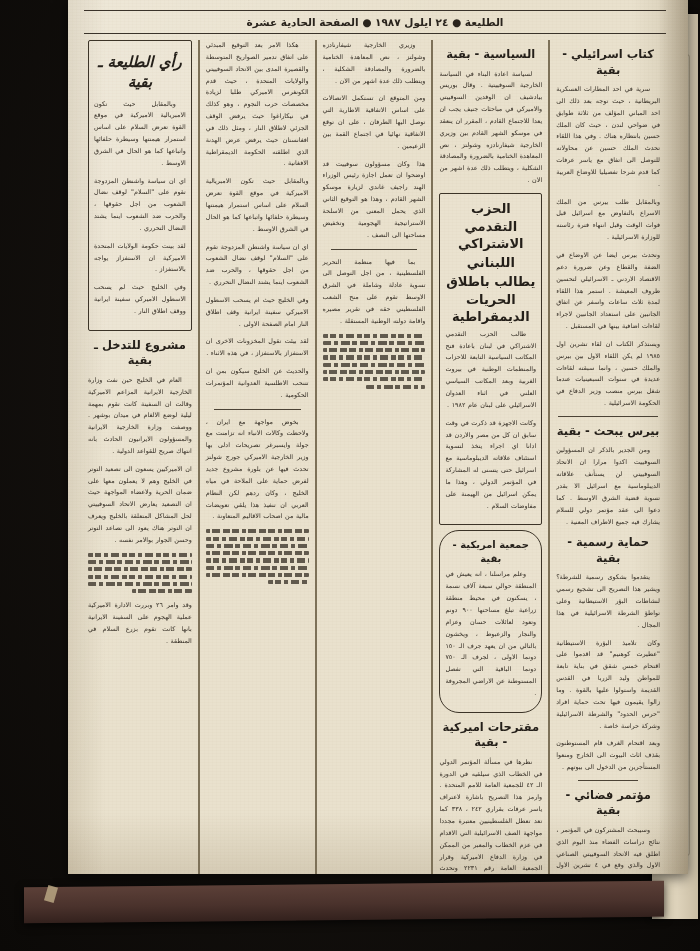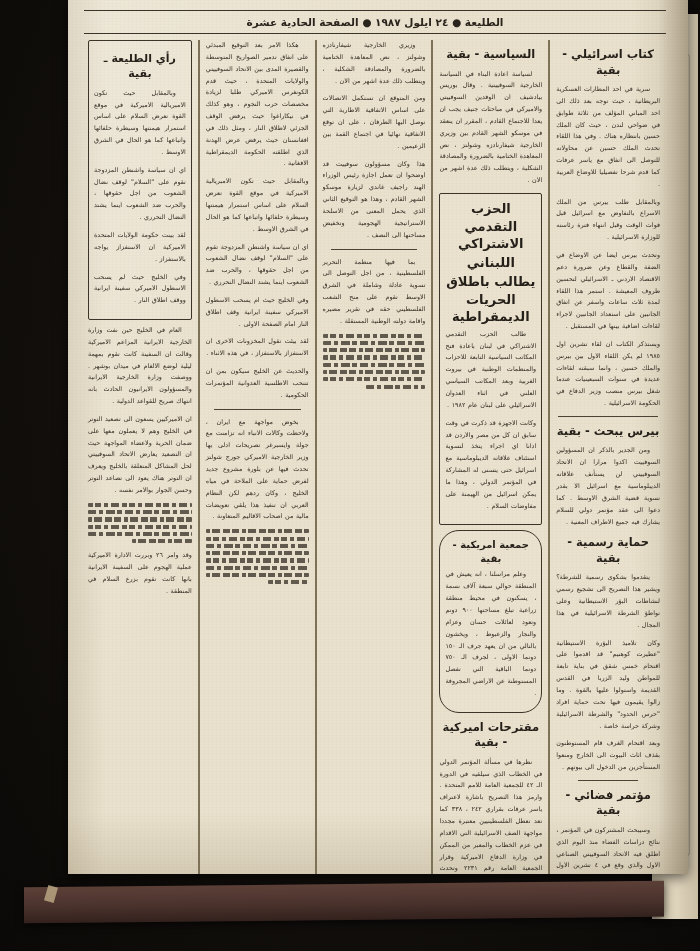--- a/index.html
+++ b/index.html
@@ -91,21 +91,21 @@
     border:1.4px solid #3c3428;border-radius:2px;
     padding:4px 5px 6px;margin-bottom:5px;background:rgba(255,255,255,.05);
   }
   .boxed-round{border-radius:20px;}
 
   
   .hl{
     text-align:center;font-weight:bold;color:#241f19;
     margin:7px 0 6px;line-height:1.35;
   }
-  .hl-xl{font-size:11px;}
+  .hl-xl{font-size:15px;font-style:italic;}
   .hl-l {font-size:11.5px;}
   .hl-m {font-size:10px;}
   .hl-s {font-size:13px;}
 
   .hl-rule{border-top:1px solid #4b4336;margin:6px 2px 5px;}
 
   
   .body-lines{margin:0 0 7px;}
   .ln{
     height:4.2px;margin:0 0 3.1px;border-radius:1px;
@@ -245,20 +245,21 @@
 
     <div class="col">
       <div class="boxed">
         <div class="hl hl-xl">رأي الطليعة ـ بقية</div>
         <p class="para first">وبالمقابل حيث تكون الامبريالية الاميركية في موقع القوة تعرض السلام على اساس استمرار هيمنتها وسيطرة حلفائها واتباعها كما هو الحال في الشرق الاوسط .</p>
         <p class="para">اي ان سياسة واشنطن المزدوجة تقوم على "السلام" لوقف نضال الشعوب من اجل حقوقها ، والحرب ضد الشعوب اينما يشتد النضال التحرري .</p>
         <p class="para">لقد بينت حكومة الولايات المتحدة الاميركية ان الاستفزاز يواجه بالاستفزاز .</p>
         <p class="para">وفي الخليج حيث لم يسحب الاسطول الاميركي سفينة ايرانية ووقف اطلاق النار .</p>
       </div>
 
+      <div class="hl hl-l">مشروع للتدخل ـ بقية</div>
       <p class="para first">العام في الخليج حين نفت وزارة الخارجية الايرانية المزاعم الاميركية وقالت ان السفينة كانت تقوم بمهمة ليلية لوضع الالغام في ميدان بوشهر . ووصفت وزارة الخارجية الايرانية والمسؤولون الايرانيون الحادث بانه انتهاك صريح للقواعد الدولية .</p>
       <p class="para">ان الاميركيين يسعون الى تصعيد التوتر في الخليج وهم لا يعملون معها على ضمان الحرية ولاعضاء المواجهة حيث ان التصعيد يعارض الاتحاد السوفييتي لحل المشاكل المتعلقة بالخليج ويعرف ان التوتر هناك يعود الى تصاعد التوتر وحسن الجوار بوالامر نفسه .</p>
       <div class="body-lines">
         <div class="ln"></div>
           <div class="ln v2"></div>
           <div class="ln v3"></div>
         <div class="ln"></div>
           <div class="ln v2"></div>
           <div class="ln v3 short"></div>
       </div>

